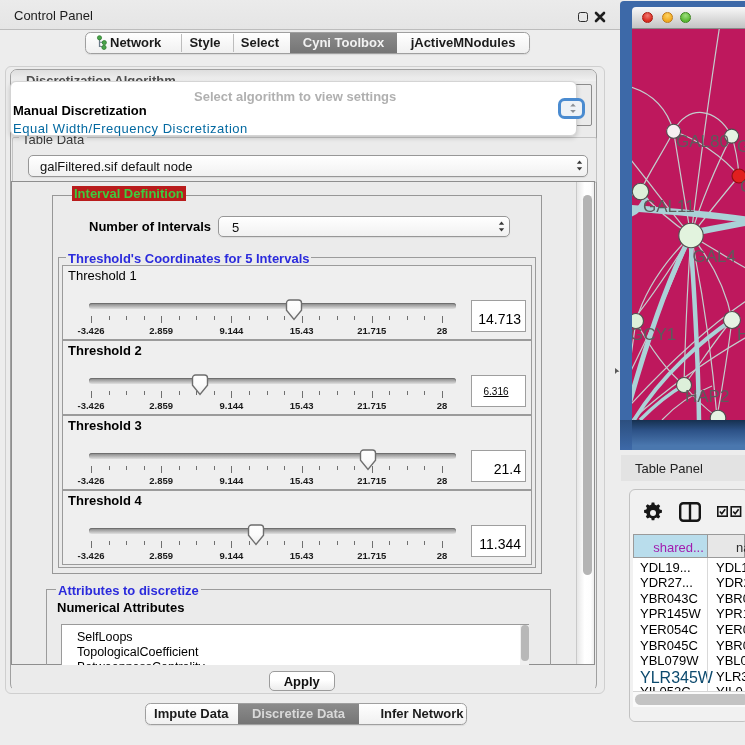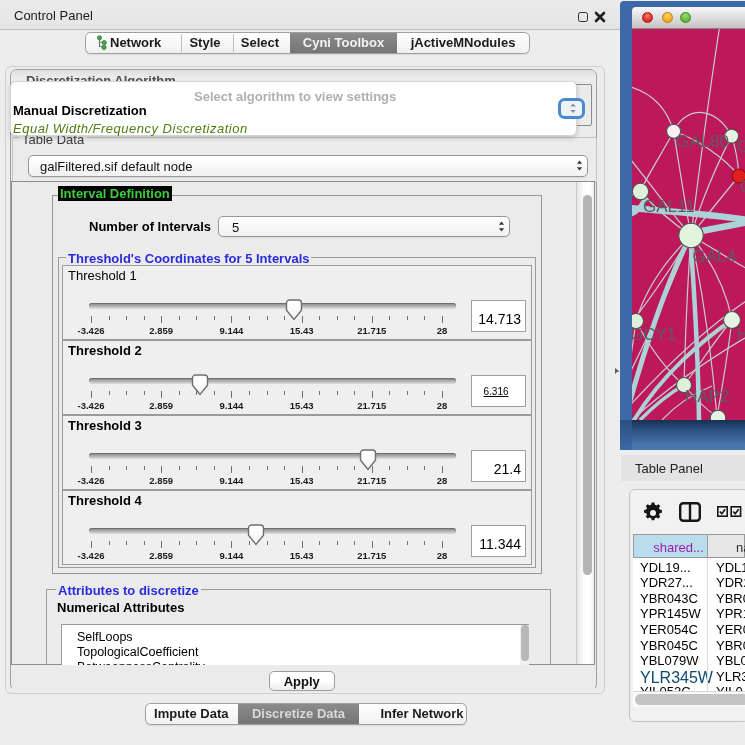--- a/index.html
+++ b/index.html
@@ -32,32 +32,32 @@
 <div class="a" style="left:26px;top:72.5px;font-size:13px;font-weight:700;color:#4e4e4e;">Discretization Algorithm</div>
 <div class="a" style="left:18px;top:84px;width:574px;height:42px;border:1px solid #8b8b8b;border-radius:2px;"></div>
 <div class="a" style="left:10px;top:81px;width:567px;height:55px;background:#ffffff;border:1px solid #d4d4d4;border-radius:6px;box-shadow:0 2px 5px rgba(0,0,0,0.18);z-index:30;"></div>
 <div class="a" style="left:557.5px;top:97.5px;width:27px;height:21.5px;border:3px solid #4a8bd0;border-radius:6.5px;background:#eef2f6;z-index:32;"></div>
 <svg class="a" style="left:569px;top:102px;z-index:33;" width="8" height="13" viewBox="0 0 8 13">
     <path d="M1.2 4.4 L4 1.4 L6.8 4.4 Z" fill="#8a8f96"></path>
     <path d="M1.2 8 L4 11 L6.8 8 Z" fill="#8a8f96"></path>
   </svg>
 <div class="a" style="left:194px;top:88.5px;font-size:13px;font-weight:700;color:#b0b0b0;z-index:31;">Select algorithm to view settings</div>
 <div class="a" style="left:13px;top:103px;font-size:13px;font-weight:700;color:#000;z-index:31;">Manual Discretization</div>
-<div class="a" style="left:13px;top:121px;font-size:13px;letter-spacing:0.5px;color:#4d7c0f;z-index:31;font-style:italic;">Equal Width/Frequency Discretization</div>
+<div class="a" style="left:13px;top:121px;font-size:13px;letter-spacing:0.5px;color:#0369a1;z-index:31;">Equal Width/Frequency Discretization</div>
 <div class="a" style="left:12px;top:137px;width:585px;height:46px;border:1px solid #c3c3c3;border-radius:2px;"></div>
 <div class="a" style="left:19px;top:132px;font-size:13px;color:#3a3a3a;background:#ebebeb;padding:0 3px;">Table Data</div>
 <div class="a" style="left:28px;top:154.5px;width:560px;height:22px;border:1px solid #979797;border-radius:5px;background:linear-gradient(#ffffff,#f1f1f1);box-shadow:0 1px 1px rgba(0,0,0,0.07);"></div>
 <div class="a" style="left:40px;top:159px;font-size:13px;color:#111;">galFiltered.sif default node</div>
 <svg class="a" style="left:576px;top:159.5px;" width="7" height="11" viewBox="0 0 7 11">
     <path d="M0.8 3.8 L3.5 0.6 L6.2 3.8 Z" fill="#383838"></path>
     <path d="M0.8 7.2 L3.5 10.4 L6.2 7.2 Z" fill="#383838"></path>
   </svg>
 <div class="a" style="left:11px;top:181px;width:584px;height:484px;border:1px solid #8e8e8e;background:#ebebeb;"></div>
 <div class="a" style="left:52px;top:195px;width:490px;height:378.5px;border:1px solid #979797;"></div>
-<div class="a" style="left:58px;top:186px;font-size:13px;font-weight:700;color:#3ecc3e;background:#000000;padding:0 2px;">Interval Definition</div>
+<div class="a" style="left:72px;top:186px;font-size:13px;font-weight:700;color:#3ecc3e;background:#b91c1c;padding:0 2px;">Interval Definition</div>
 <div class="a" style="left:89px;top:219px;font-size:13px;font-weight:700;color:#000;">Number of Intervals</div>
 <div class="a" style="left:218px;top:216px;width:292px;height:21px;border:1px solid #979797;border-radius:5px;background:linear-gradient(#ffffff,#f1f1f1);box-shadow:0 1px 1px rgba(0,0,0,0.07);"></div>
 <div class="a" style="left:232px;top:220px;font-size:13px;color:#111;">5</div>
 <svg class="a" style="left:498px;top:220.5px;" width="7" height="11" viewBox="0 0 7 11">
     <path d="M0.8 3.8 L3.5 0.6 L6.2 3.8 Z" fill="#383838"></path>
     <path d="M0.8 7.2 L3.5 10.4 L6.2 7.2 Z" fill="#383838"></path>
   </svg>
 <div class="a" style="left:58px;top:257px;width:478px;height:311px;border:1px solid #9b9b9b;"></div>
 <div class="a" style="left:66px;top:250.5px;font-size:13px;font-weight:700;color:#2b2bdc;background:#ebebeb;padding:0 2px;">Threshold's Coordinates for 5 Intervals</div>
 <div class="a" style="left:62.3px;top:265px;width:470px;height:75px;border:1px solid #9b9b9b;background:#efefef;"></div>

